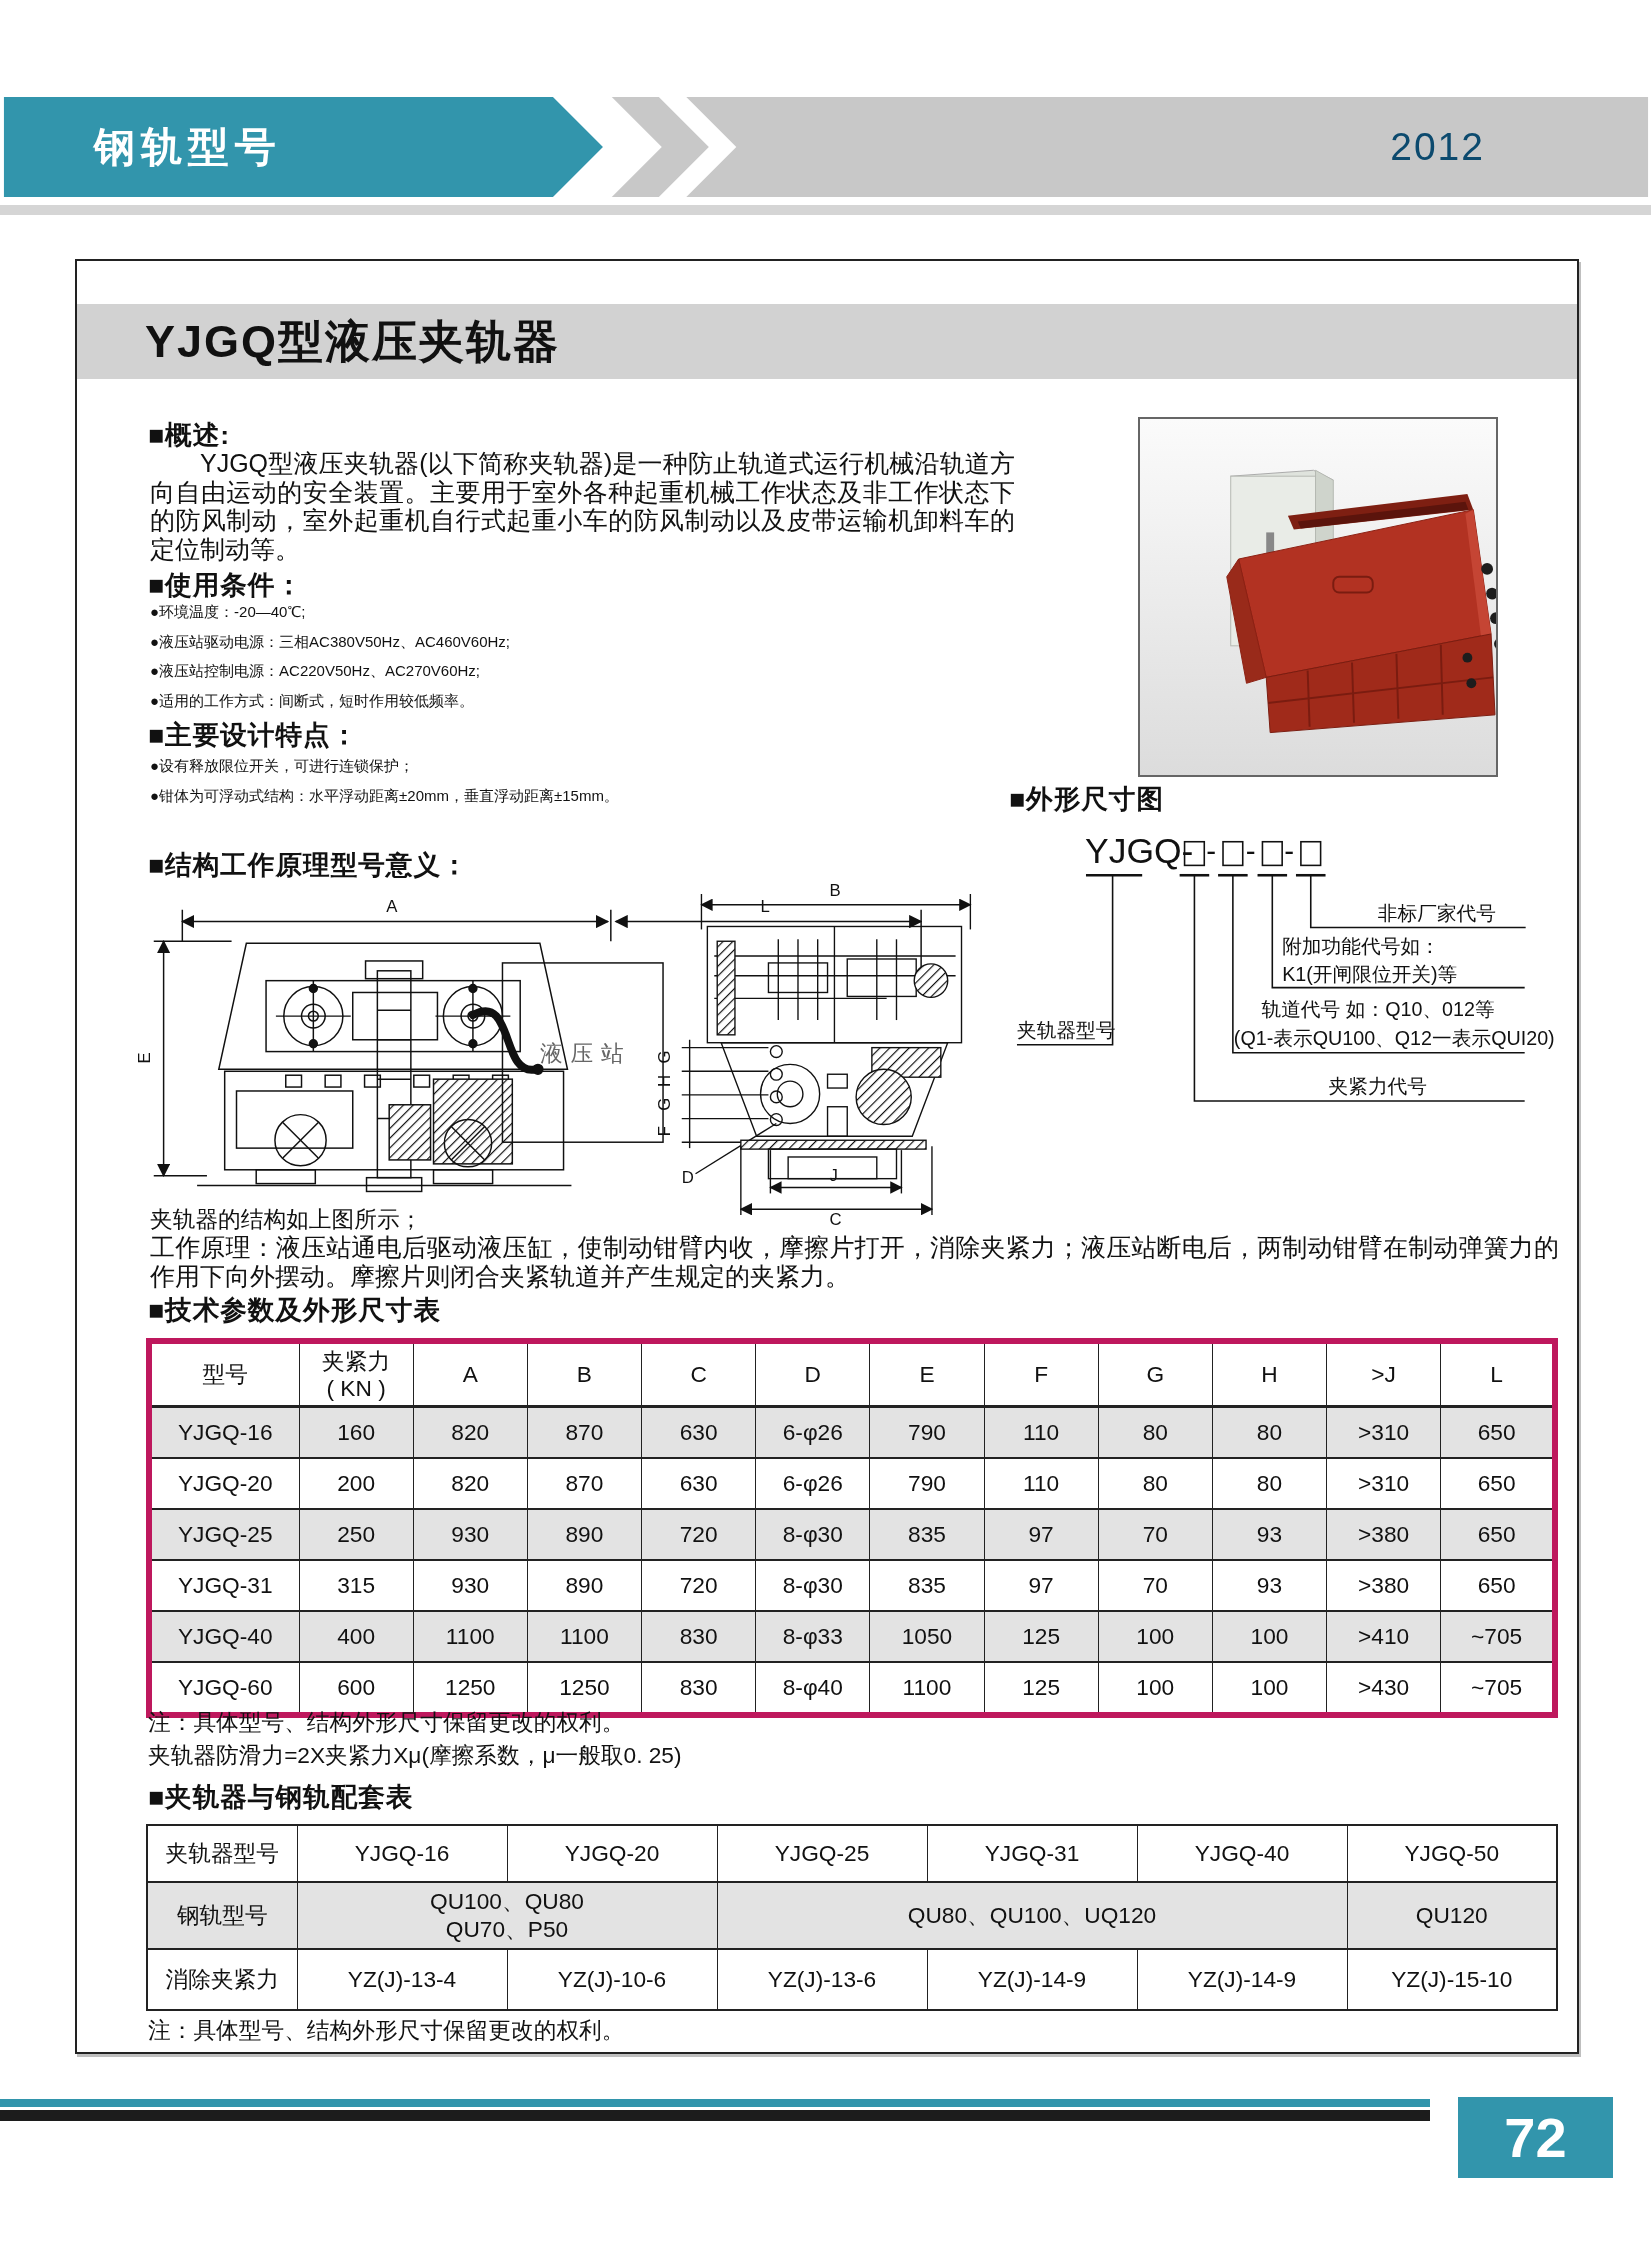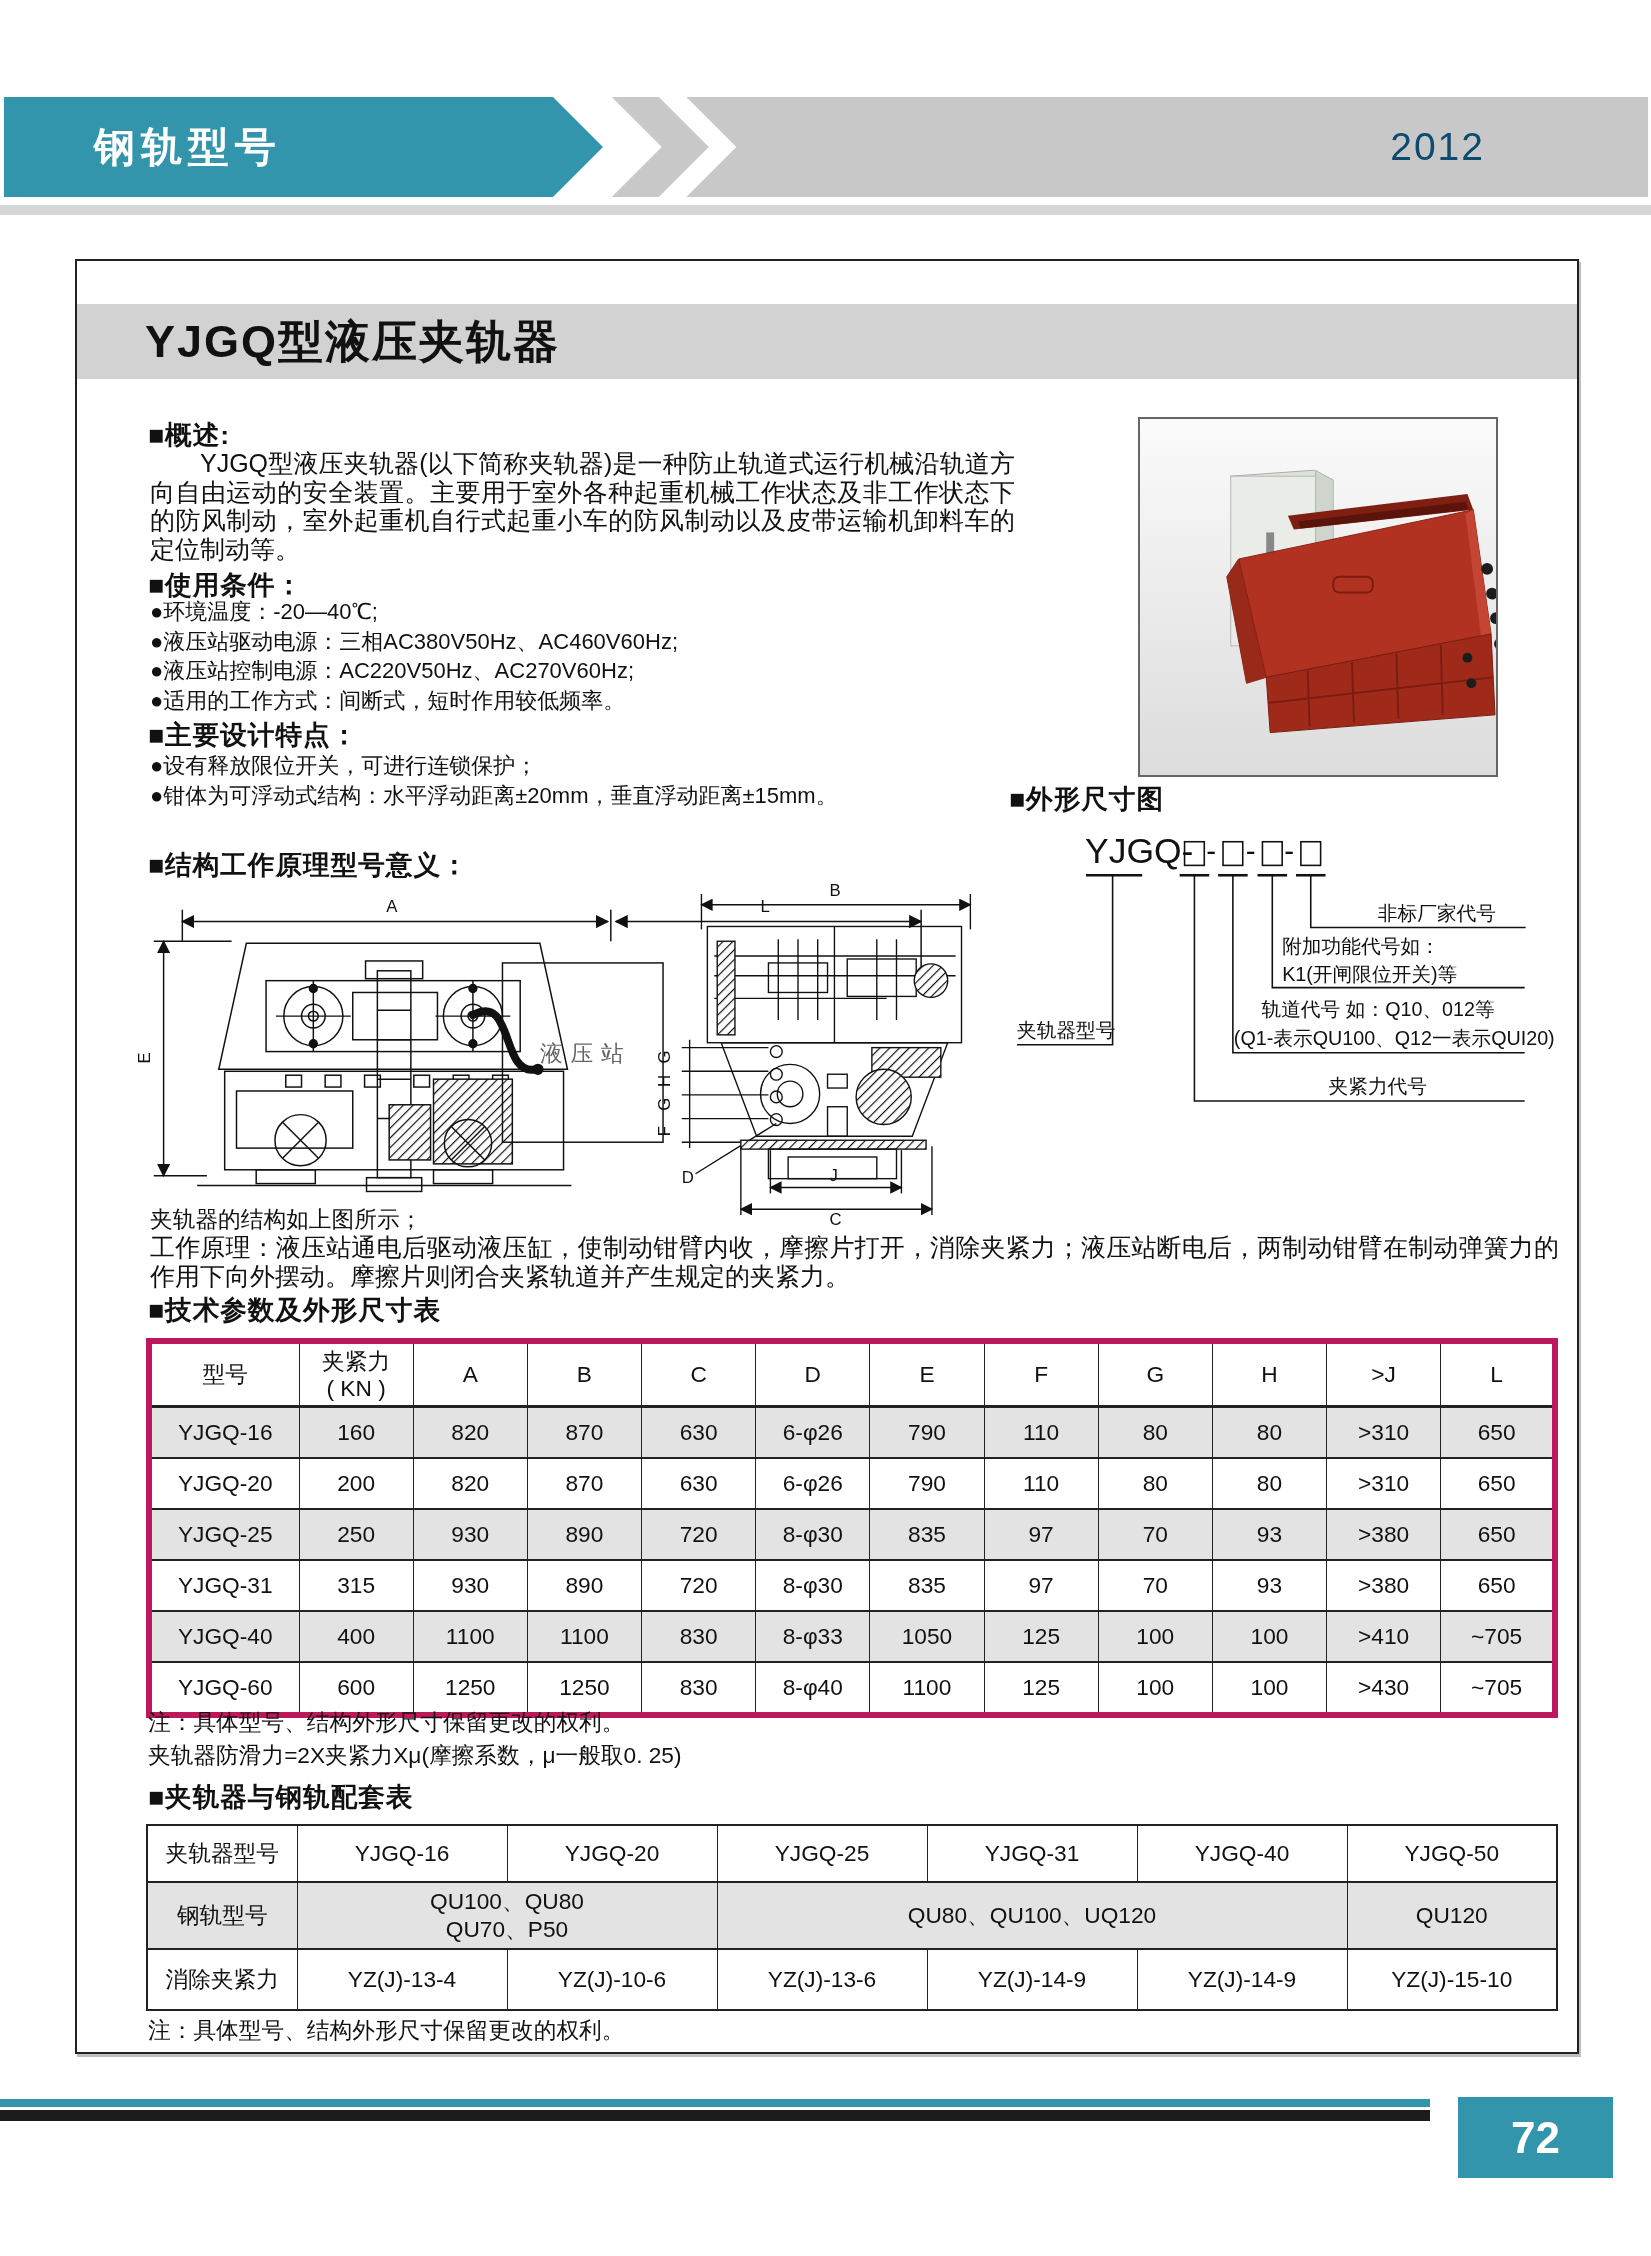--- a/index.html
+++ b/index.html
@@ -19,21 +19,21 @@
   .content{position:absolute;left:75px;top:259px;width:1500px;height:1791px;
            border:2px solid #222;background:#fff;box-shadow:2px 3px 0 rgba(0,0,0,.25);}
   .titlebar{position:absolute;left:0;top:43px;width:100%;height:75px;background:#d2d2d2;
             display:flex;align-items:center;}
   .titlebar span{margin-left:68px;font-size:45px;font-weight:bold;letter-spacing:2px;}
 
   .abs{position:absolute;}
   .sec-h{font-size:26.6px;font-weight:bold;letter-spacing:1px;white-space:nowrap;}
   .body-text{font-size:25px;line-height:28.6px;text-align:justify;}
   .indent{text-indent:2em;}
-  .bullets div{font-size:22px;line-height:29.6px;white-space:nowrap;}
+  .bullets div{font-size:15px;line-height:29.6px;white-space:nowrap;}
   .note{font-size:22.7px;white-space:nowrap;}
 
   
   .photo{position:absolute;border:2px solid #666;background:linear-gradient(#fbfbfb,#dcdcdc);}
 
   
   table{border-collapse:collapse;table-layout:fixed;background:#fff;}
   .dtable{border:6px solid #be185d;}
   .dtable th,.dtable td{border:1px solid #222;text-align:center;vertical-align:middle;
         font-size:22.7px;font-weight:normal;padding:0 2px;overflow:hidden;}
@@ -46,21 +46,21 @@
   .mtable tr:nth-child(1) td,.mtable tr:nth-child(1) th{height:55px;}
   .mtable tr:nth-child(2) td,.mtable tr:nth-child(2) th{height:65px;border-top:2px solid #222;border-bottom:2px solid #222;}
   .mtable tr:nth-child(2){background:#e3e3e3;}
   .mtable tr:nth-child(3) td,.mtable tr:nth-child(3) th{height:59px;}
 
   
   .f-teal{position:absolute;left:0;top:2099px;width:1430px;height:7.9px;background:#3295ac;}
   .f-black{position:absolute;left:0;top:2110px;width:1430px;height:10.8px;background:#1c1c1c;}
   .pagebox{position:absolute;left:1458px;top:2097px;width:155px;height:81px;background:#3295ac;
            display:flex;align-items:center;justify-content:center;color:#fff;
-           font-size:44px;font-weight:bold;}
+           font-size:56px;font-weight:bold;}
 
   svg text{font-family:"Liberation Sans", sans-serif;}
   .dim{font-size:17px;fill:#111;}
   .lbl{font-size:20px;fill:#111;}
 </style>
 </head>
 <body>
 
 <div id="page">
 

